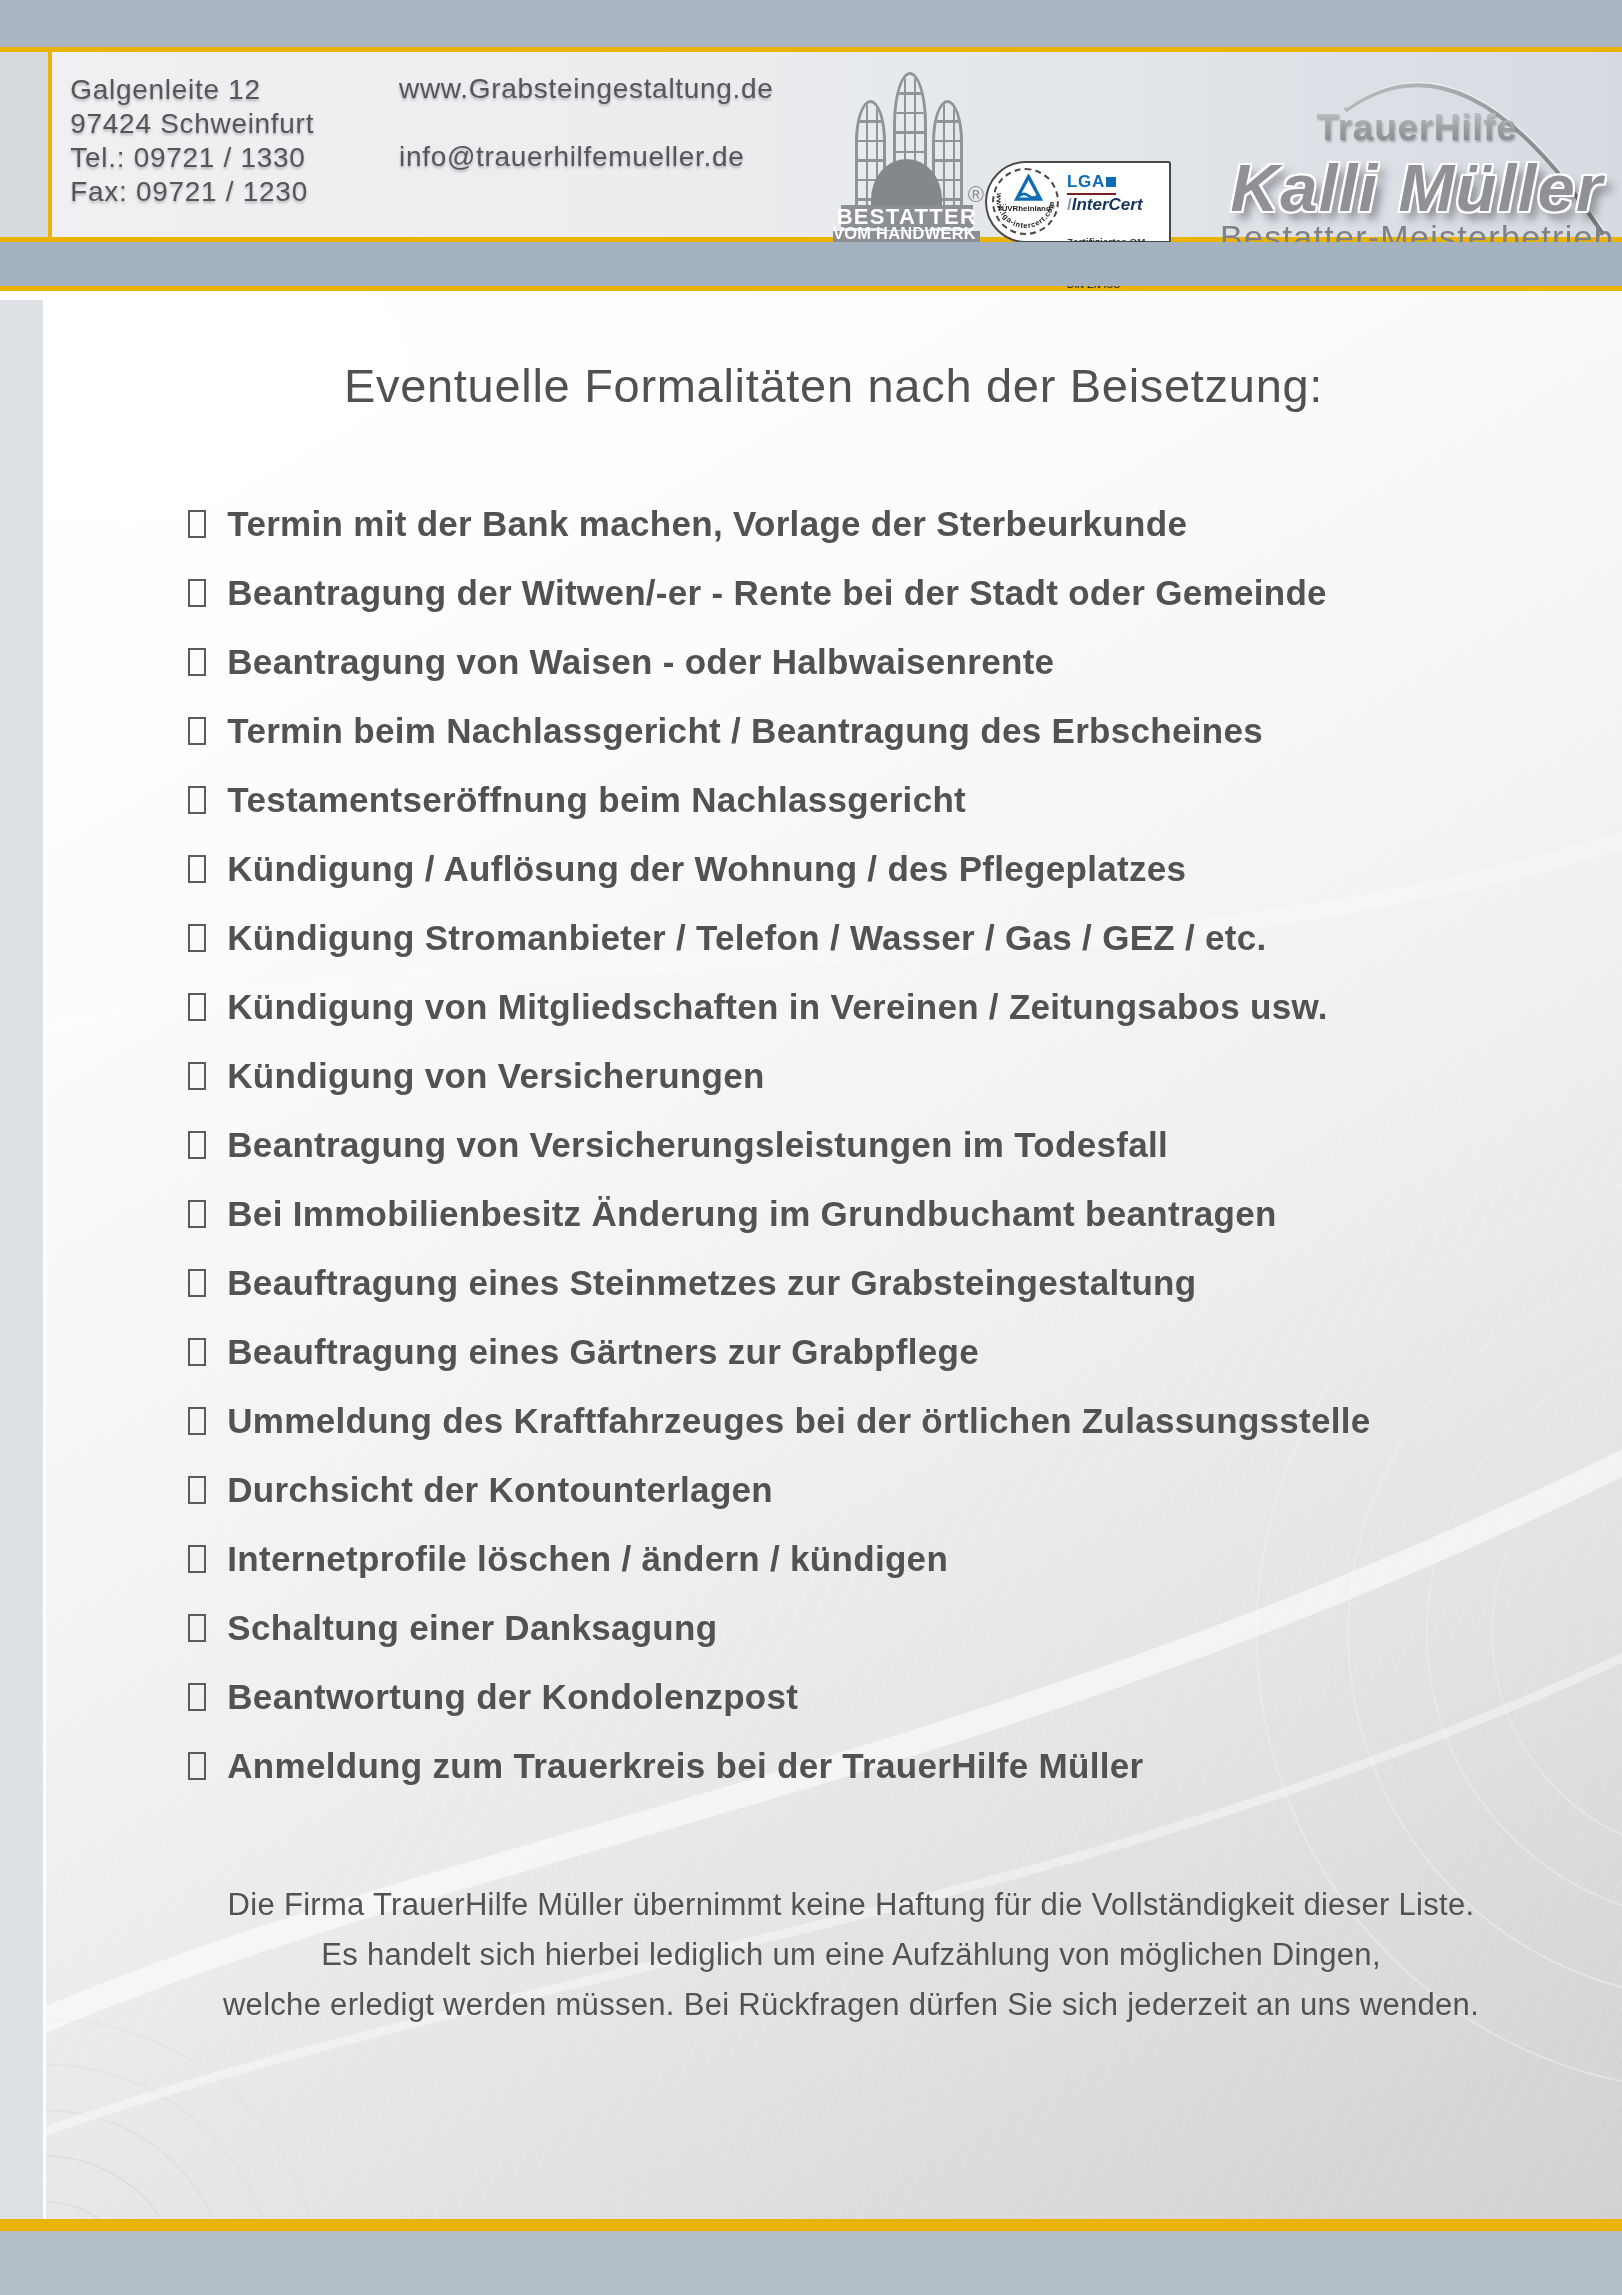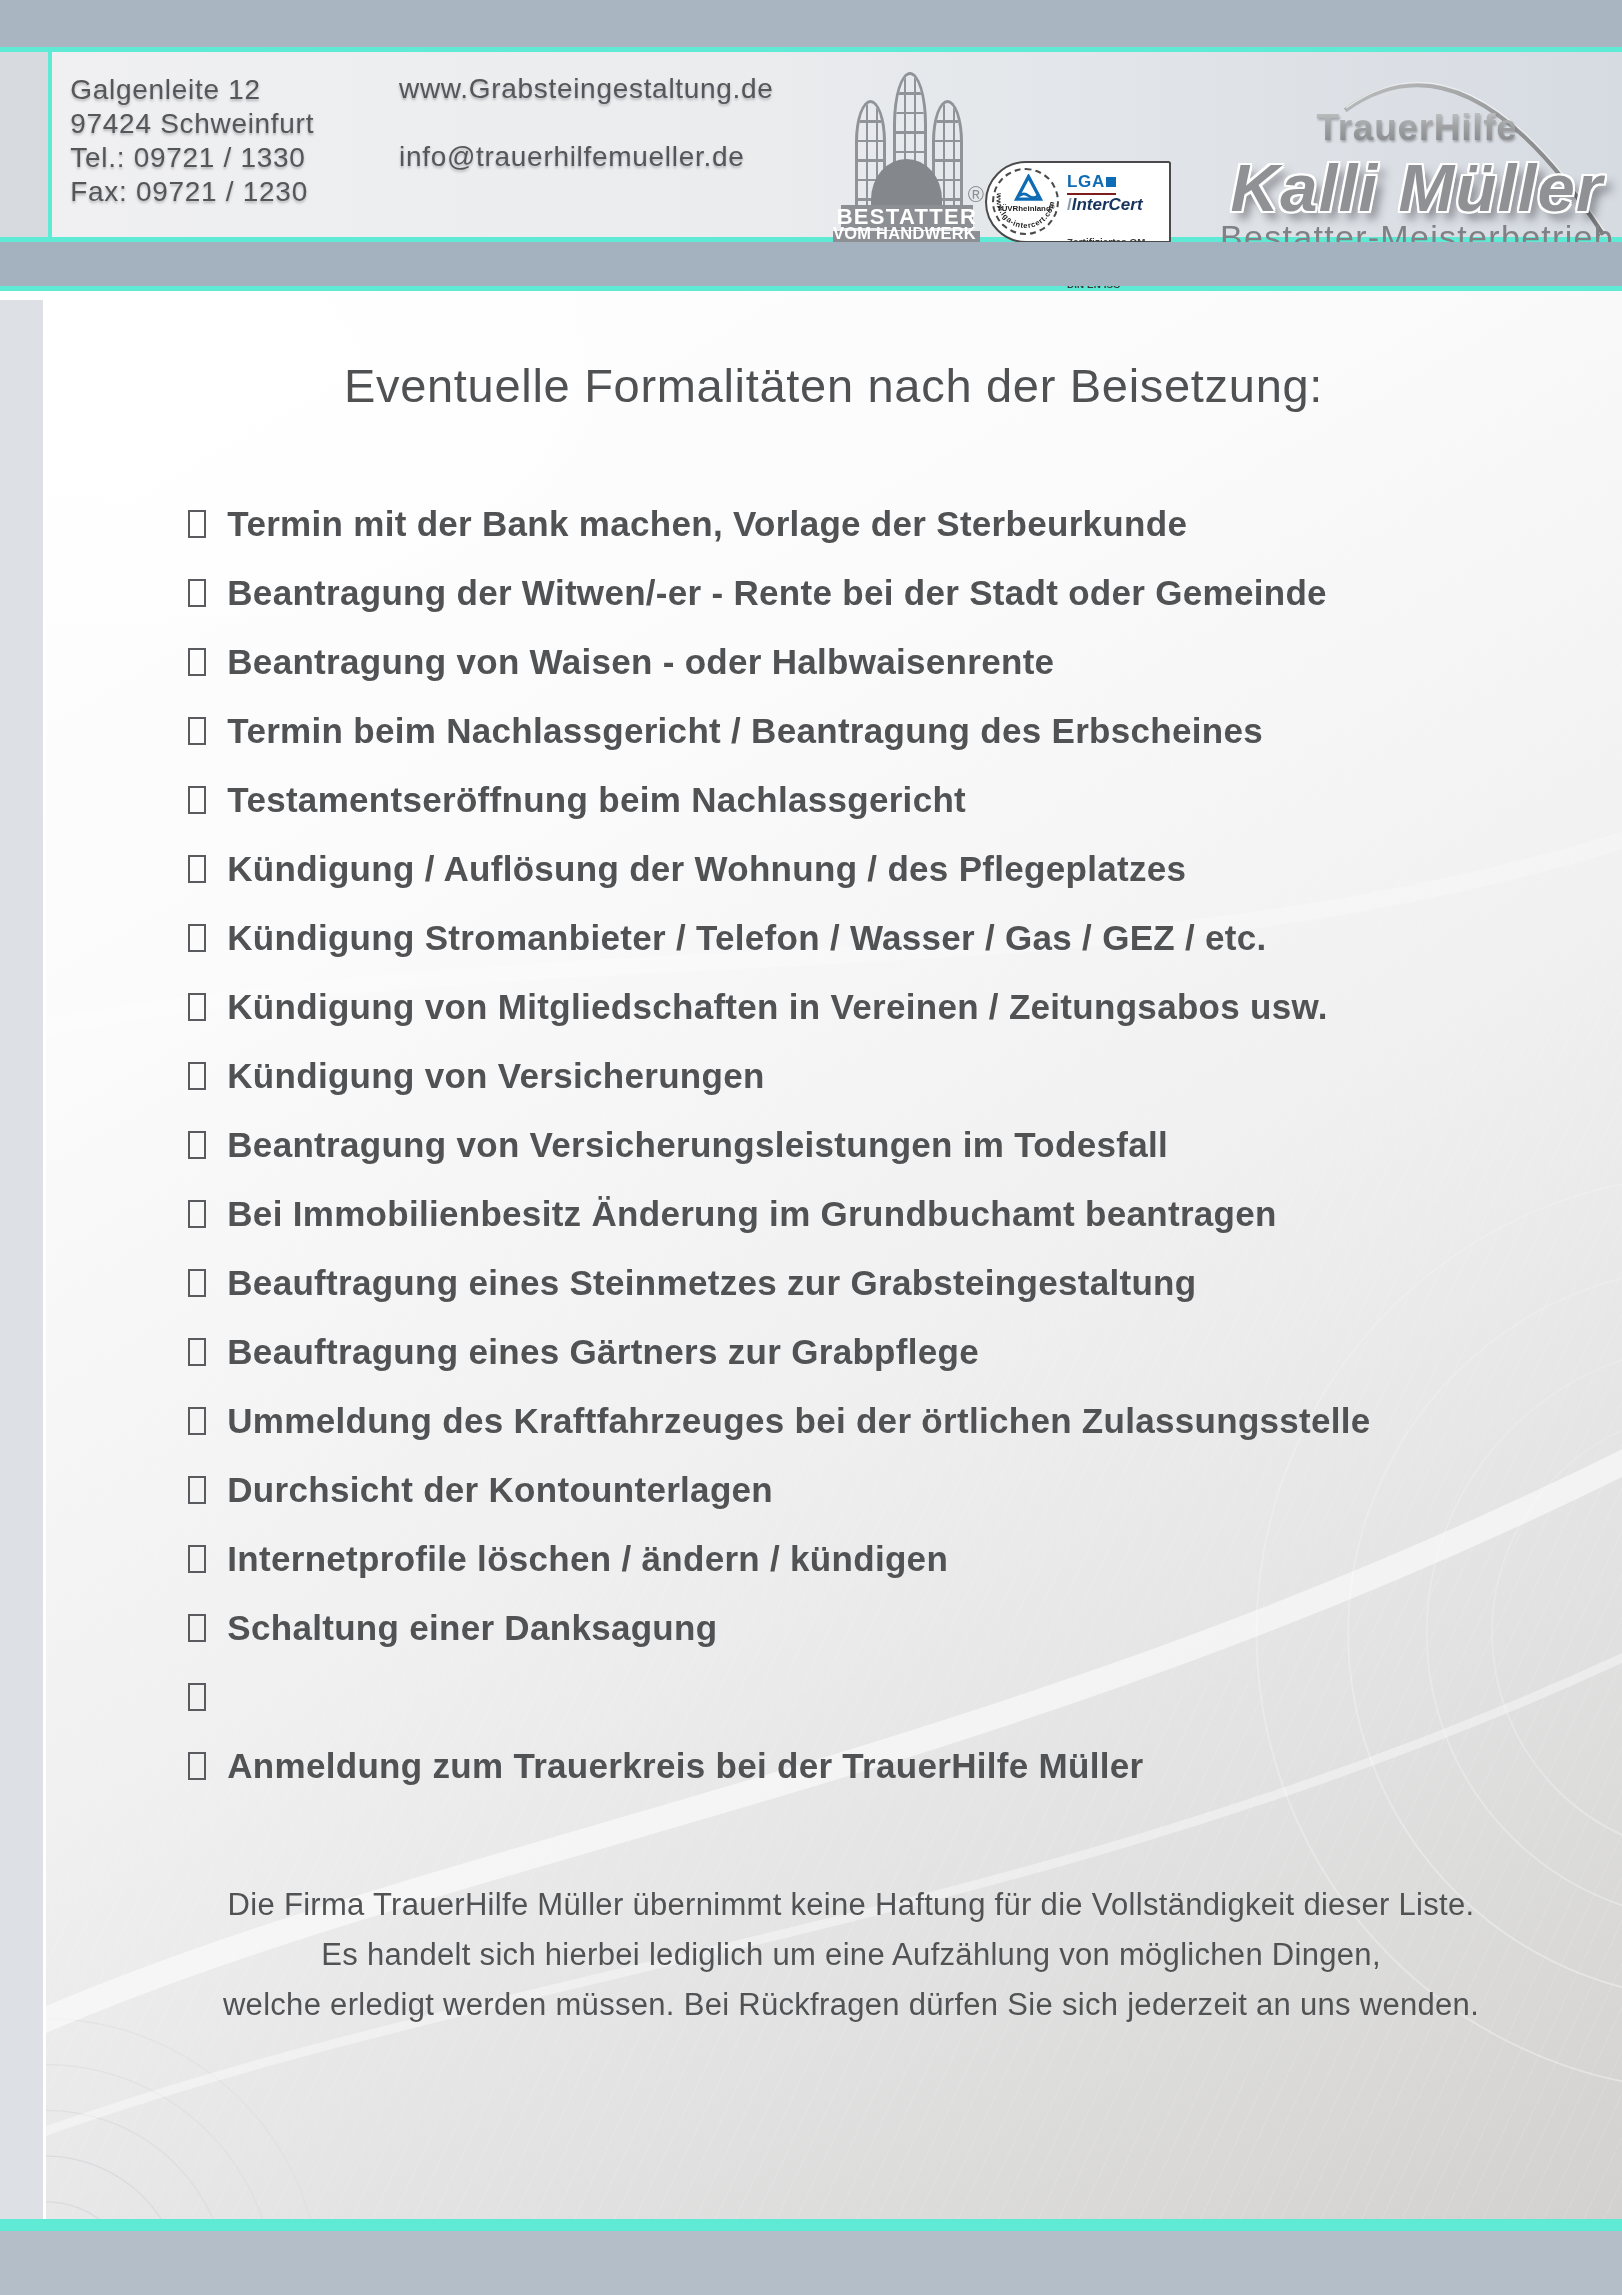--- a/index.html
+++ b/index.html
@@ -1,17 +1,17 @@
 <!DOCTYPE html>
 <html style="font-size:10.5px"><head>
 <meta charset="utf-8">
 <style>
   html,body { margin:0; padding:0; }
   body { background:#ffffff; font-family:"Liberation Sans", sans-serif; }
-  .page { position:relative; width:1623px; height:2295px; background:#5eead4; overflow:hidden; }
+  .page { position:relative; width:1623px; height:2295px; background:#eab308; overflow:hidden; }
 
   
   .band { position:absolute; left:0; right:0; }
   .band-top    { top:0;      height:47px;  background:#a9b5c1; }
   .band-mid    { top:242px;  height:44px;  background:#a4b1be; }
   .band-bottom { top:2231px; height:65px;  background:#b3bec8; }
 
   
   .header-left-cell { position:absolute; top:52px; left:0; width:48px; height:185px; background:#d7dbe0; }
   .header-panel { position:absolute; top:52px; left:52px; right:0; height:185px;
@@ -266,20 +266,21 @@
       <li>
           <span class="cb"></span>
           <span class="item-txt">Internetprofile löschen / ändern / kündigen</span>
         </li>
       <li>
           <span class="cb"></span>
           <span class="item-txt">Schaltung einer Danksagung</span>
         </li>
       <li>
           <span class="cb"></span>
+          <span class="item-txt">Beantwortung der Kondolenzpost</span>
         </li>
       <li>
           <span class="cb"></span>
           <span class="item-txt">Anmeldung zum Trauerkreis bei der TrauerHilfe Müller</span>
         </li>
     </ul>
 
     <div class="footer-note">
       <div>Die Firma TrauerHilfe Müller übernimmt keine Haftung für die Vollständigkeit dieser Liste.</div>
       <div>Es handelt sich hierbei lediglich um eine Aufzählung von möglichen Dingen,</div>

